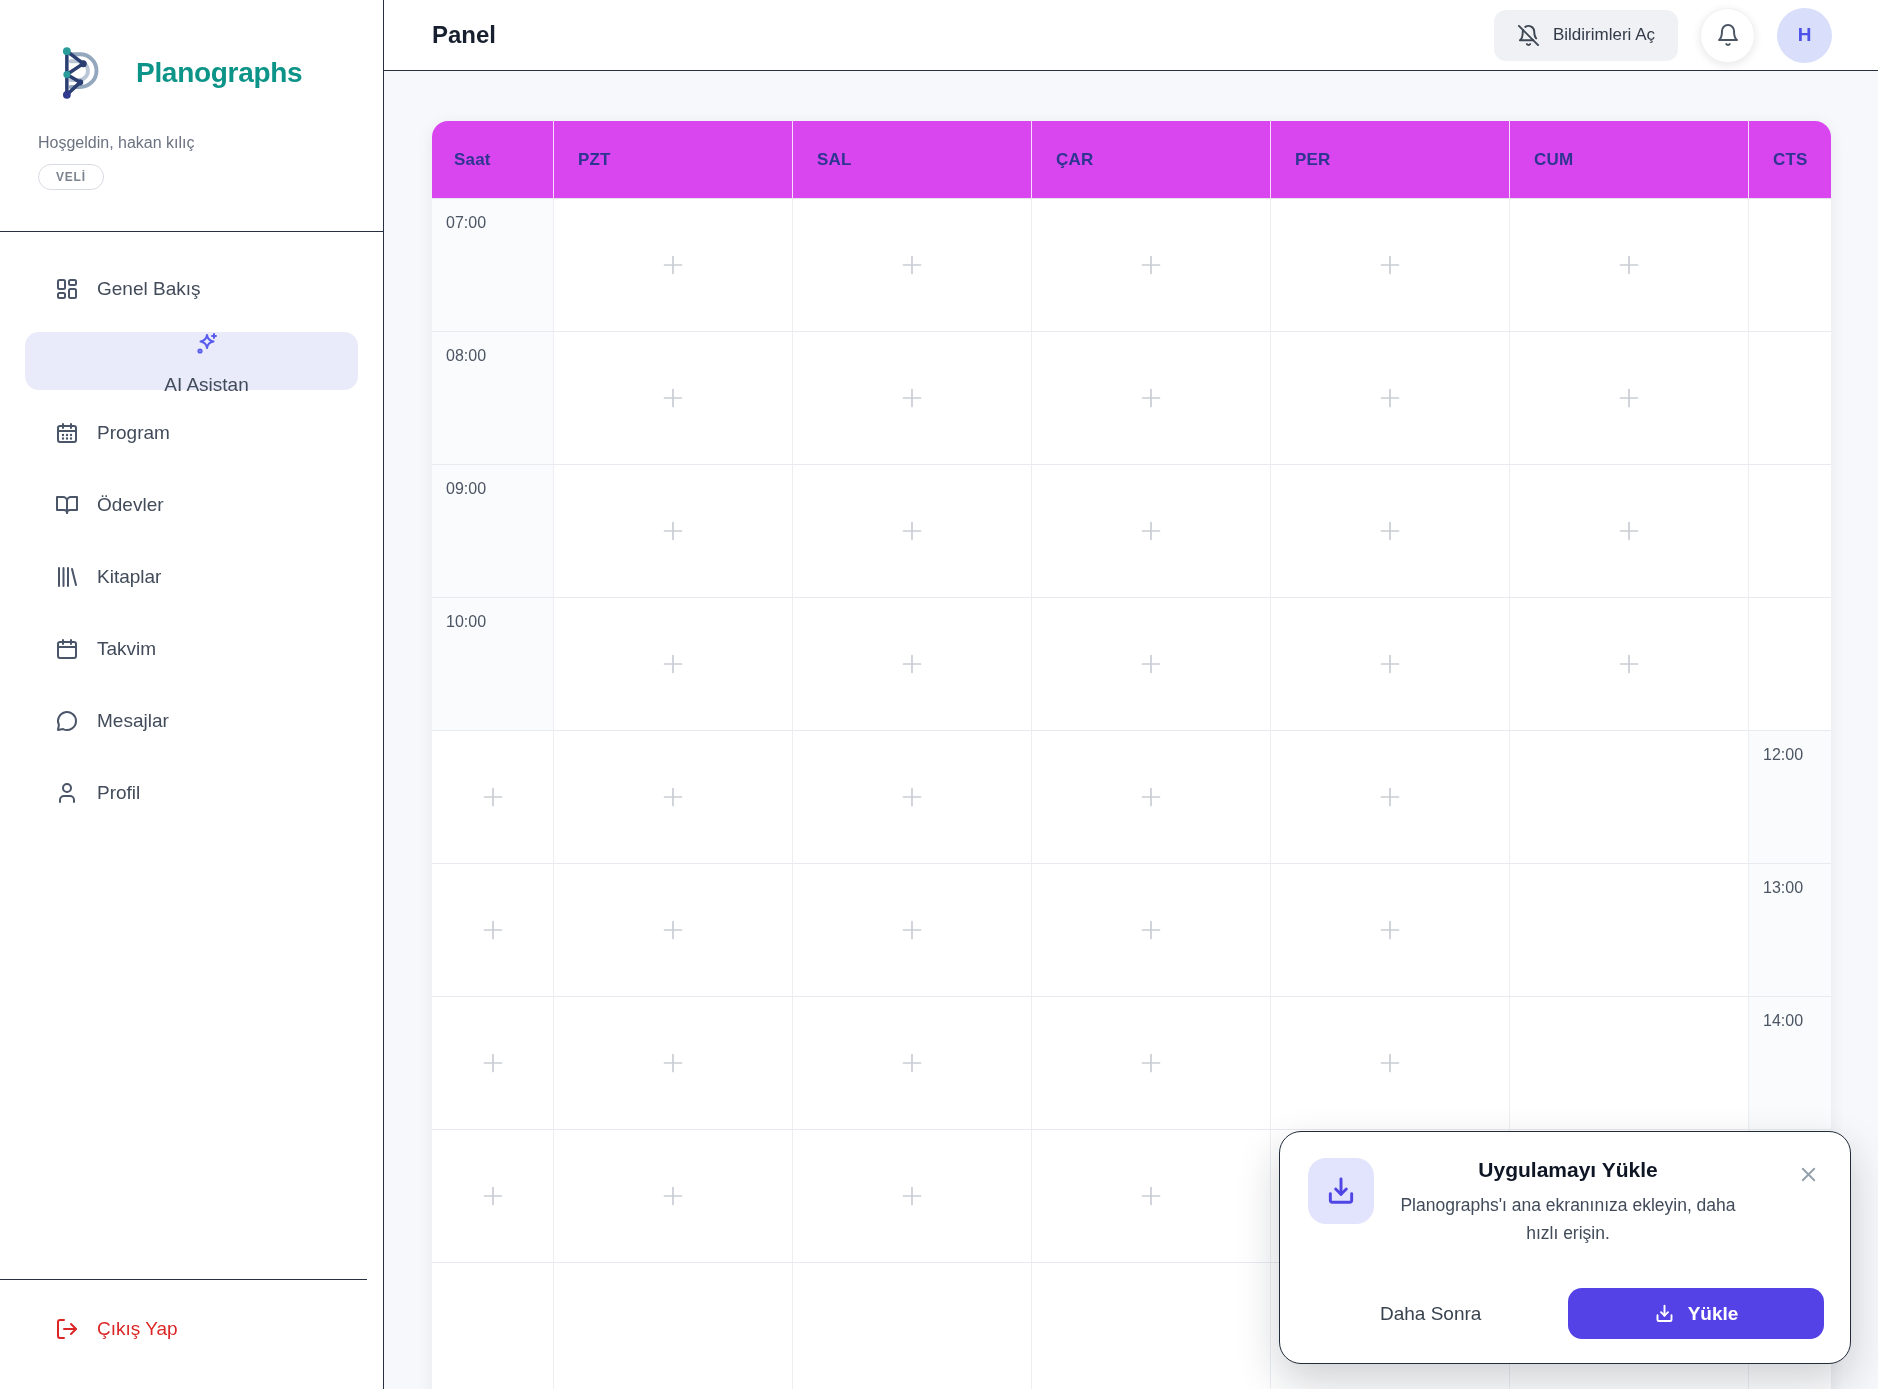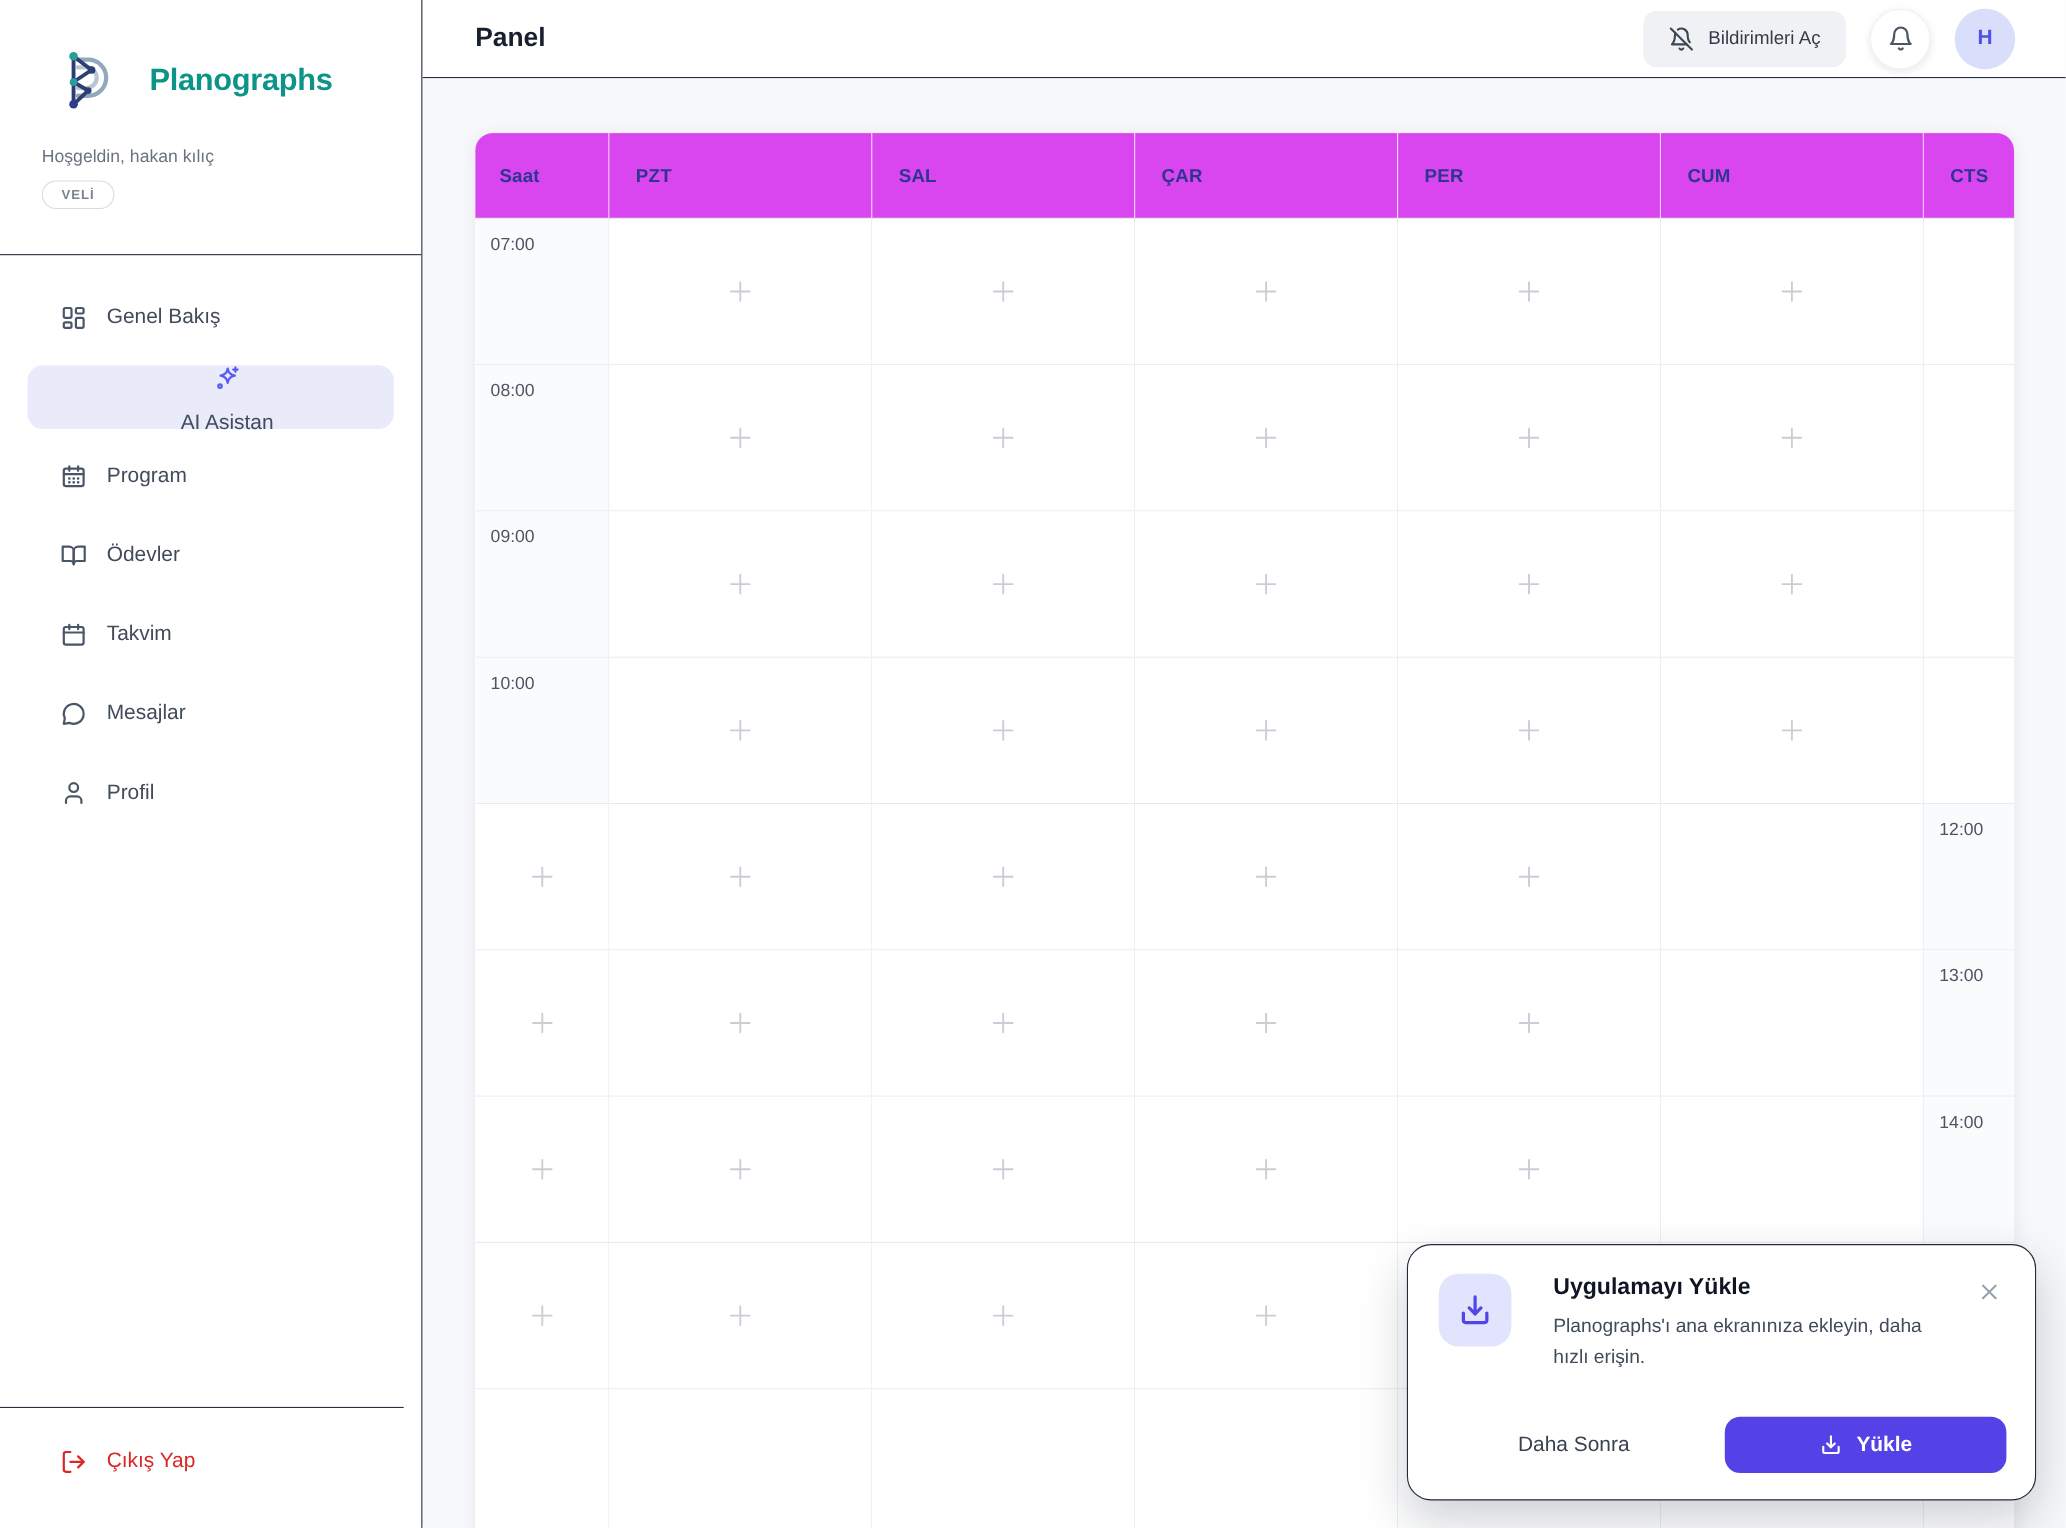--- a/index.html
+++ b/index.html
@@ -117,21 +117,21 @@
 
   
   .install-toast {
     position:absolute; left:1279px; top:1131px; width:572px; height:233px;
     background:#ffffff; border:1px solid #222b3a; border-radius:22px;
     box-shadow:0 18px 44px rgba(15,23,42,0.20);
     padding:26px 26px 24px 28px;
     display:flex; flex-direction:column; justify-content:space-between;
     z-index:20;
   }
-  .toast-top { display:flex; gap:38px; }
+  .toast-top { display:flex; gap:24px;text-align:center; }
   .toast-icon-box {
     width:66px; height:66px; border-radius:18px; background:#e2e3fc;
     display:flex; align-items:center; justify-content:center; flex:0 0 66px;
     color:#4f46e5;
   }
   .toast-title { font-size:21px; font-weight:700; color:#0e1524; margin-bottom:9px; }
   .toast-body { font-size:17.5px; color:#414b5a; line-height:1.6; width:340px; }
   .toast-close { margin-left:auto; background:none; border:none; cursor:pointer; color:#94a0ab; padding:4px; height:32px; }
   .toast-footer { display:flex; align-items:center; justify-content:space-between; padding-left:72px; }
   .later-btn { background:none; border:none; cursor:pointer; font-family:inherit;
@@ -200,20 +200,28 @@
         <span>Program</span>
       </div>
       <div class="nav-item">
         <span class="nav-icon">
           <svg width="24" height="24" viewBox="0 0 24 24" fill="none" stroke="currentColor" stroke-width="2" stroke-linecap="round" stroke-linejoin="round">
             <path d="M2 4h6a4 4 0 0 1 4 4v12a3 3 0 0 0-3-3H2z"></path>
             <path d="M22 4h-6a4 4 0 0 0-4 4v12a3 3 0 0 1 3-3h7z"></path>
           </svg>
         </span>
         <span>Ödevler</span>
+      </div>
+      <div class="nav-item">
+        <span class="nav-icon">
+          <svg width="24" height="24" viewBox="0 0 24 24" fill="none" stroke="currentColor" stroke-width="2" stroke-linecap="round" stroke-linejoin="round">
+            <path d="M4 3v18M8.5 3v18M13 3v18M17 4l4 16"></path>
+          </svg>
+        </span>
+        <span>Kitaplar</span>
       </div>
       <div class="nav-item">
         <span class="nav-icon">
           <svg width="24" height="24" viewBox="0 0 24 24" fill="none" stroke="currentColor" stroke-width="2" stroke-linecap="round" stroke-linejoin="round">
             <rect x="3" y="5" width="18" height="16" rx="2"></rect>
             <path d="M8 3v4M16 3v4M3 10h18"></path>
           </svg>
         </span>
         <span>Takvim</span>
       </div>

